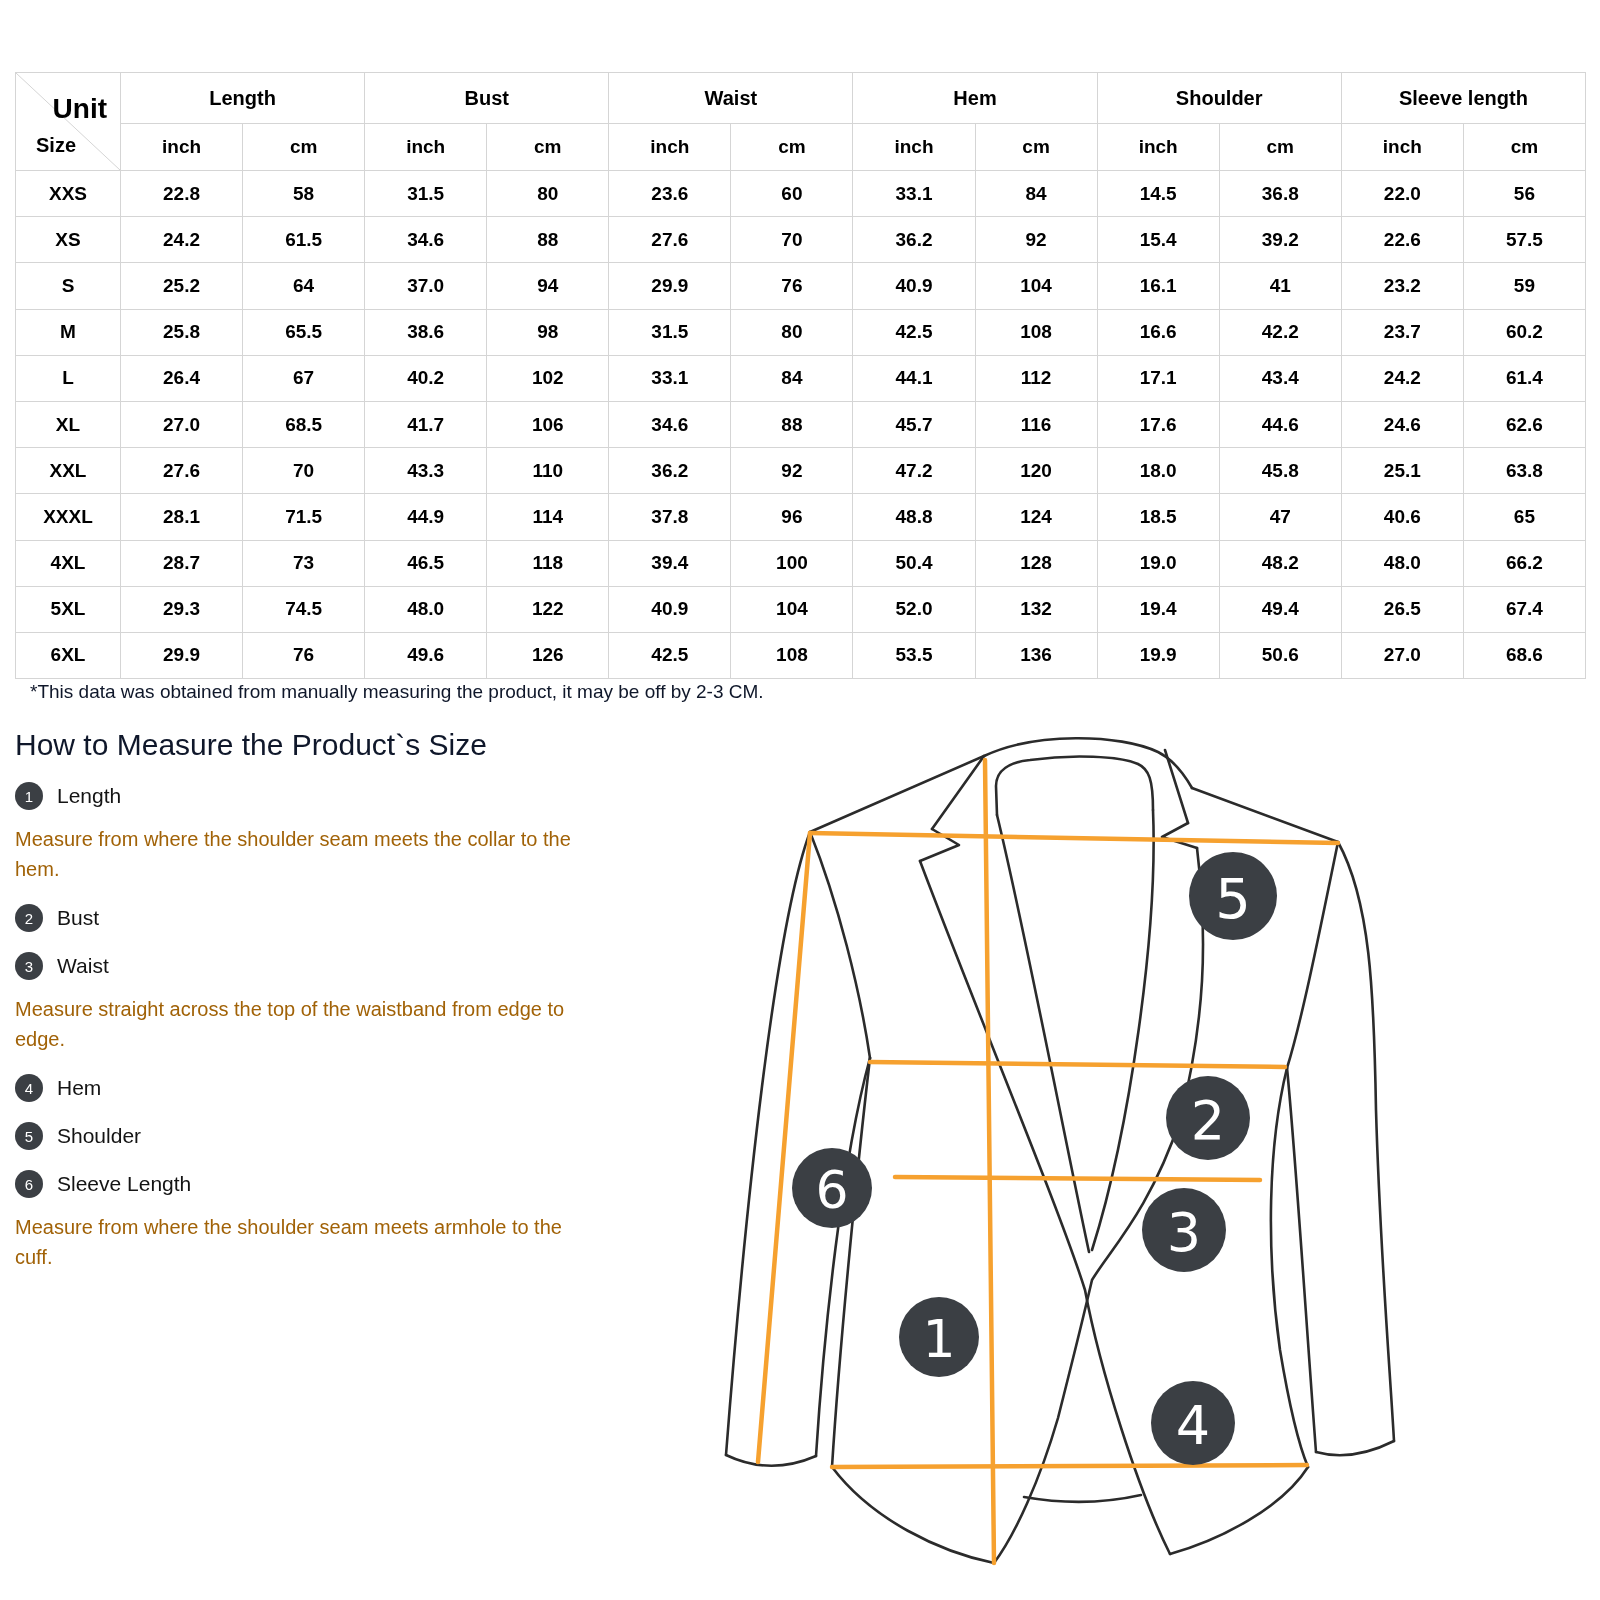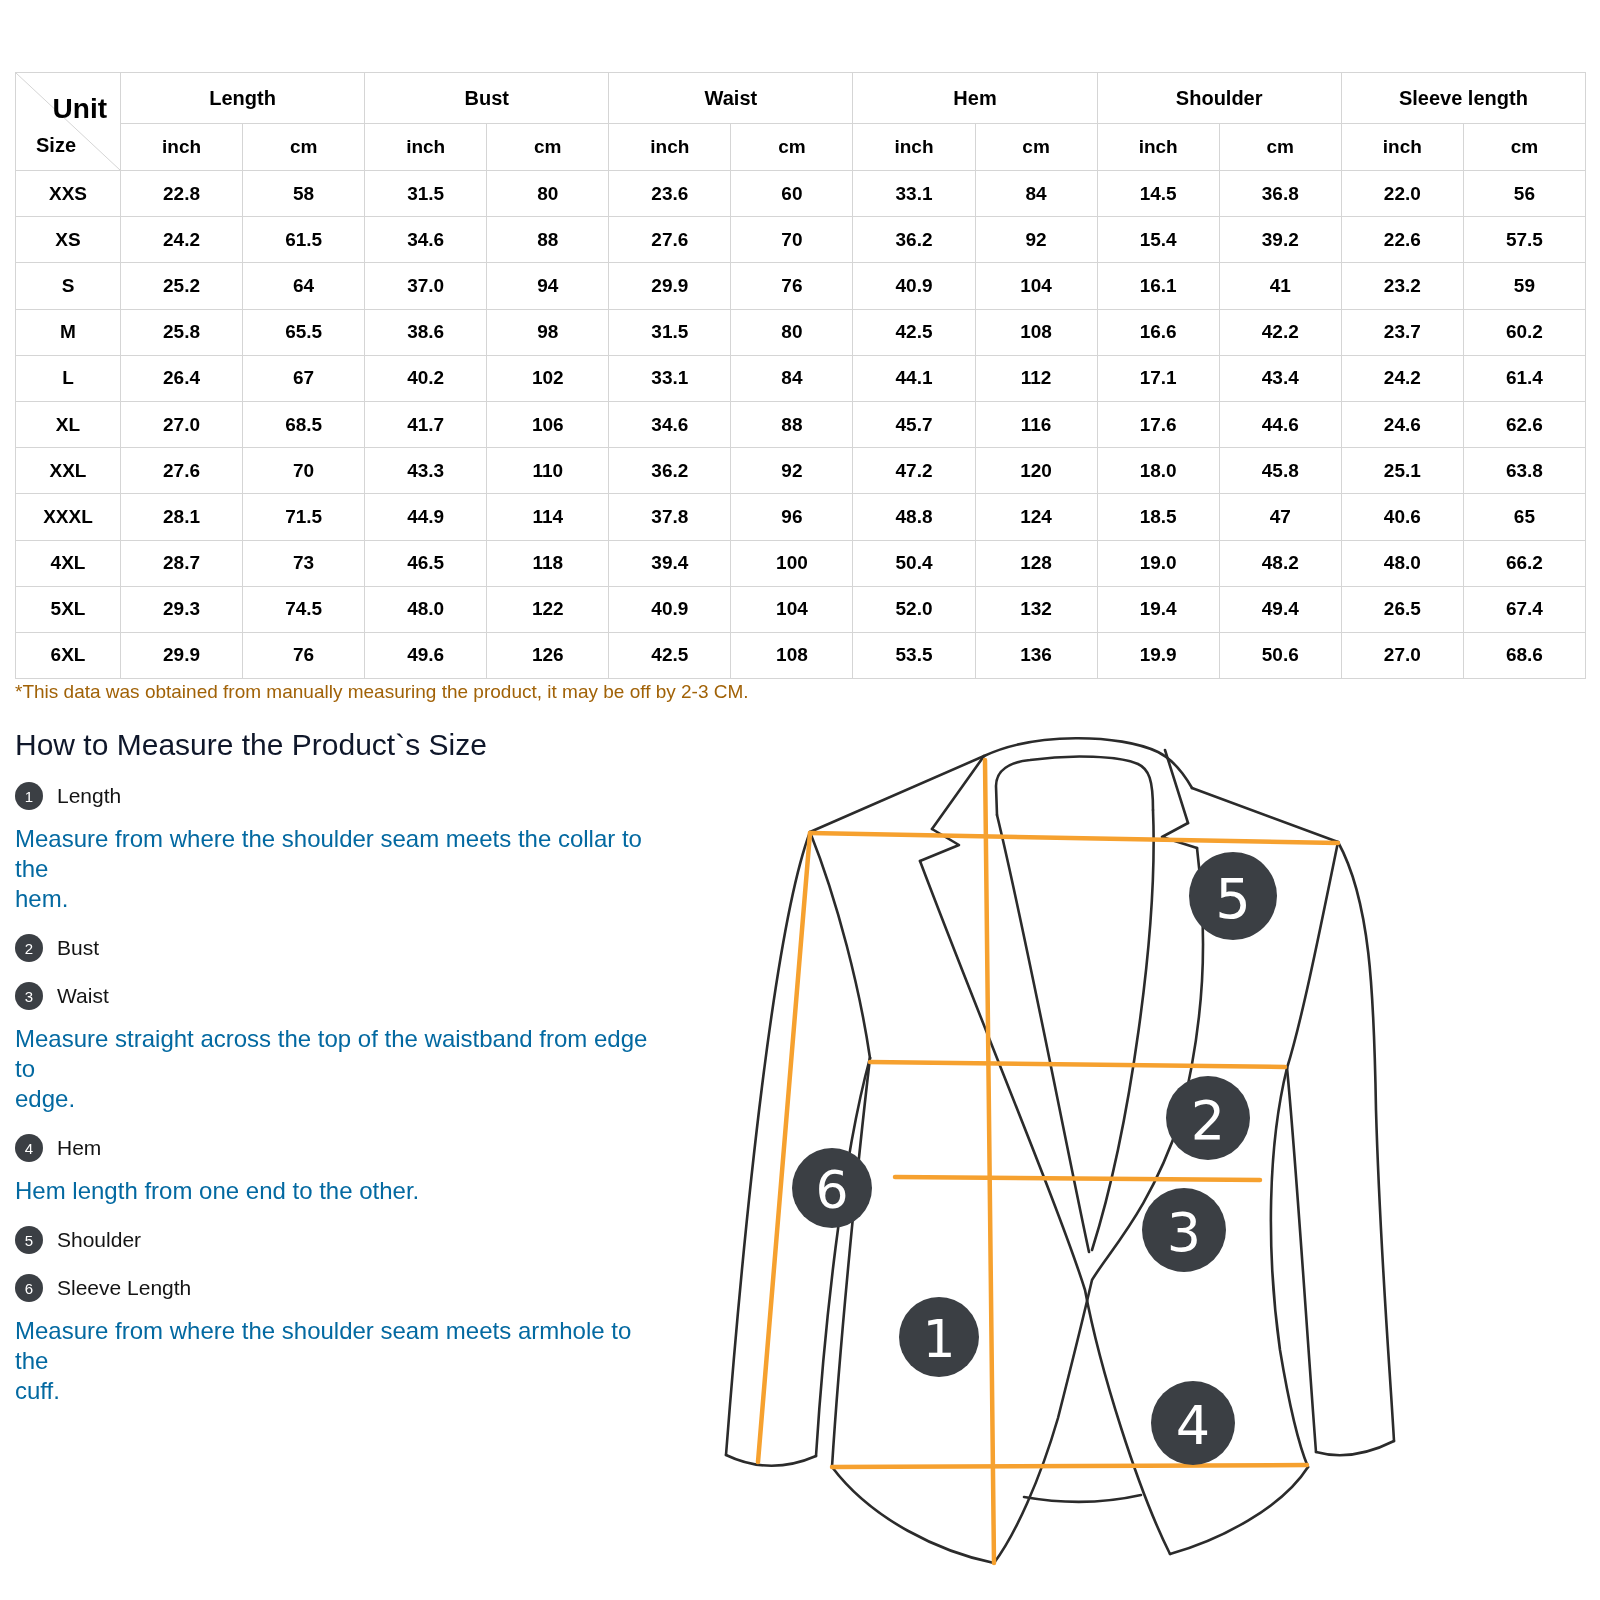--- a/index.html
+++ b/index.html
@@ -20,36 +20,36 @@
   .size-table thead tr.group-row th{height:50px;font-size:20px;}
   .size-table thead tr.sub-row th{height:46px;font-size:19px;}
   .size-table tbody tr th,.size-table tbody tr td{height:45.2px;font-size:19px;}
 
   .corner-cell{position:relative;}
   .corner-cell svg{position:absolute;left:0;top:0;width:100%;height:100%;}
   .corner-unit{position:absolute;top:20px;right:13px;font-size:28px;font-weight:bold;}
   .corner-size{position:absolute;bottom:13px;left:20px;font-size:20px;font-weight:bold;}
 
   .footnote{
-    position:absolute;left:15px;top:681px;font-size:19px;color:#a16207;
+    position:absolute;left:30px;top:681px;font-size:19px;color:#0f172a;
   }
 
   
   .howto{position:absolute;left:15px;top:728px;width:648px;}
   .howto-title{
     font-size:30px;font-weight:400;color:#0f172a;margin:0 0 10px 0;line-height:34px;
   }
   .item-head{display:flex;align-items:center;gap:14px;margin:20px 0 14px 0;}
   .badge{
     width:28px;height:28px;border-radius:50%;background:#3b3f44;color:#fff;
     font-size:15px;display:flex;align-items:center;justify-content:center;flex:0 0 auto;
   }
   .item-label{font-size:21px;color:#141414;}
   .item-desc{
-    margin:0;font-size:24px;line-height:30px;color:#0369a1;white-space:pre-line;width:640px;
+    margin:0;font-size:20px;line-height:30px;color:#a16207;white-space:pre-line;width:640px;
   }
 
   
   .diagram{position:absolute;left:680px;top:690px;width:920px;height:910px;}
 </style>
 </head>
 <body>
 
 <table class="size-table">
   <colgroup>
@@ -295,21 +295,20 @@
     </div>
     <p class="item-desc">Measure straight across the top of the waistband from edge to
 edge.</p>
   </div>
 
   <div class="item">
     <div class="item-head">
       <span class="badge">4</span>
       <span class="item-label">Hem</span>
     </div>
-    <p class="item-desc">Hem length from one end to the other.</p>
   </div>
 
   <div class="item">
     <div class="item-head">
       <span class="badge">5</span>
       <span class="item-label">Shoulder</span>
     </div>
   </div>
 
   <div class="item">

